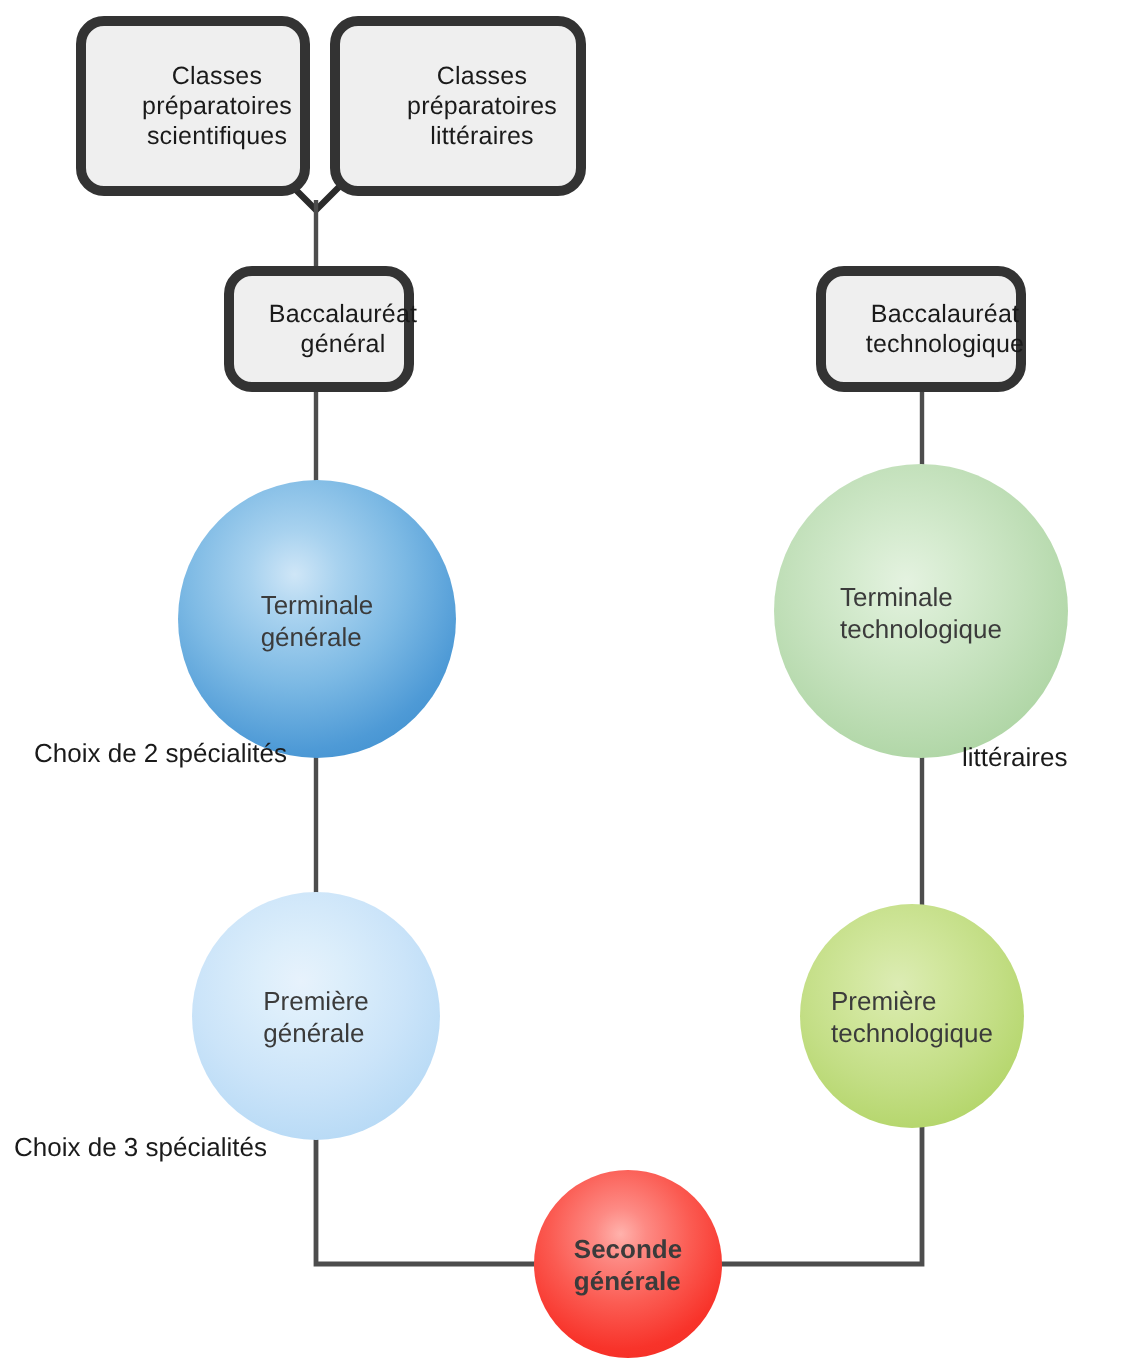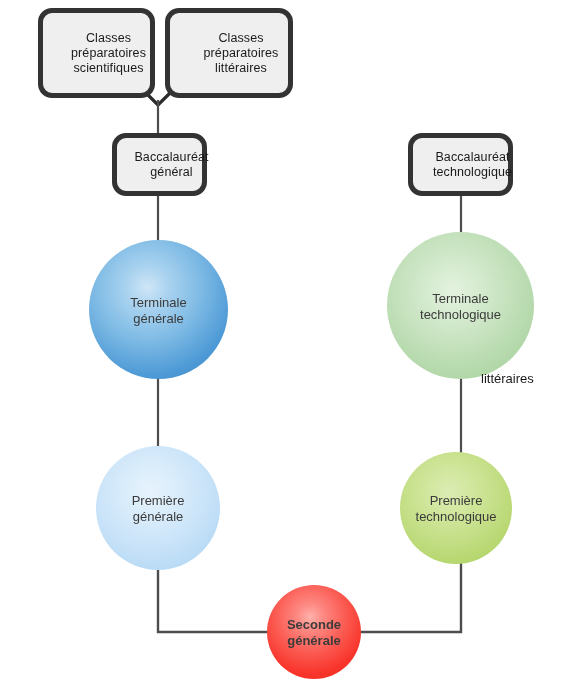--- a/index.html
+++ b/index.html
@@ -52,21 +52,21 @@
   }
 
   
   .circle {
     position: absolute;
     box-sizing: border-box;
     border-radius: 50%;
     display: flex;
     align-items: center;
     justify-content: center;
-    text-align: center;
+    text-align: left;
     color: #3b3b3b;
     font-size: 13px;
     line-height: 16px;
     z-index: 3;
   }
   .circle .circle-label {
     display: block;
     white-space: pre-line;
     position: relative;
     top: 1px;
@@ -166,17 +166,19 @@
   <div class="circle c-premiere-tech" style="left:400px; top:452px; width:112px; height:112px;">
     <span class="circle-label">Première
 technologique</span>
   </div>
 
   <div class="circle c-seconde" style="left:267px; top:585px; width:94px; height:94px;font-weight:bold;">
     <span class="circle-label">Seconde
 générale</span>
   </div>
 
+  <div class="caption" style="left:17px; top:369px;">Choix de 2 spécialités</div>
 
+  <div class="caption" style="left:7px; top:566px;">Choix de 3 spécialités</div>
 
   <div class="caption" style="left:481px; top:371px;">littéraires</div>
 
 </div>
 
 </body></html>

